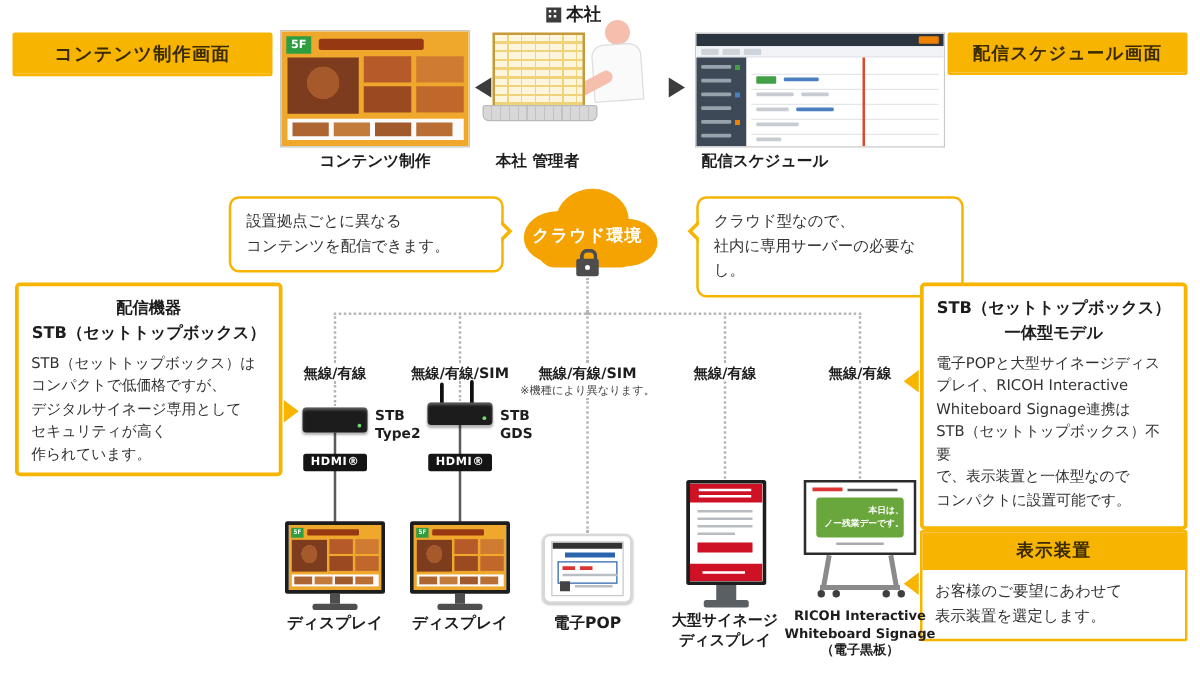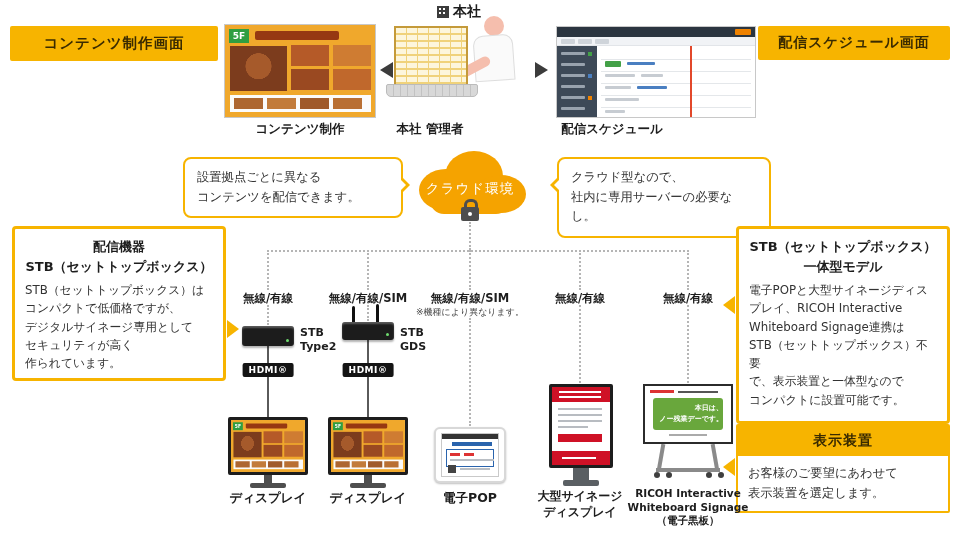--- a/index.html
+++ b/index.html
@@ -83,21 +83,21 @@
   .hq{position:absolute;display:flex;align-items:center;gap:4px;font-weight:bold;font-size:14px;color:#1d1d1d}
   .building-icon{width:12px;height:12px;background:#3c3c3c;display:inline-block;position:relative}
   .building-icon:after{content:"";position:absolute;left:2px;top:2px;width:2px;height:2px;background:#fff;box-shadow:4px 0 #fff,0 4px #fff,4px 4px #fff}
   .person-head{position:absolute;width:20px;height:20px;border-radius:50%;background:#f5bead}
   .person-body{position:absolute;width:40px;height:46px;background:#fafafa;border:1px solid #ddd;border-radius:10px 10px 0 0;transform:rotate(-4deg)}
   .person-arm{position:absolute;width:42px;height:10px;background:#f5bead;border-radius:5px;transform:rotate(-28deg)}
   .laptop-screen{position:absolute;border:2px solid #c49a3a;background:#fdf6dc;background-image:repeating-linear-gradient(180deg,transparent 0 5px,#f0d27a 5px 7px),repeating-linear-gradient(90deg,transparent 0 10px,#f0d27a 10px 11px)}
   .laptop-base{position:absolute;background:#d8d8d8;border:1px solid #bbb;border-radius:2px 2px 5px 5px;background-image:repeating-linear-gradient(90deg,transparent 0 6px,#c2c2c2 6px 7px)}
   
   .cloud-wrap{position:absolute;z-index:3}
-  .cloud-label{position:absolute;left:0;right:0;top:36px;text-align:center;color:#fff;font-weight:normal;font-size:13.5px;letter-spacing:1px}
+  .cloud-label{position:absolute;left:0;right:0;top:36px;text-align:center;color:#fff;font-weight:bold;font-size:13.5px;letter-spacing:1px}
   .lock{position:absolute;width:18px;height:14px;background:#4d4d4d;border-radius:2px;z-index:5}
   .lock:before{content:"";position:absolute;left:3px;top:-8px;width:8px;height:8px;border:3px solid #4d4d4d;border-bottom:none;border-radius:6px 6px 0 0}
   .lock:after{content:"";position:absolute;left:7px;top:5px;width:4px;height:4px;background:#fff;border-radius:50%}
   
   .epop{position:absolute;width:72px;height:56px;background:#fff;border:2px solid #d8d8d8;border-radius:6px;box-shadow:0 1px 2px rgba(0,0,0,.25);z-index:3}
   .epop-screen{position:absolute;left:5px;top:4px;right:5px;bottom:4px;border:1px solid #c9c9c9;overflow:hidden}
   .ep-top{position:absolute;left:0;top:0;right:0;height:5px;background:#333}
   .ep-title{position:absolute;left:10px;top:8px;width:40px;height:4px;background:#2a64ad}
   .ep-box{position:absolute;left:4px;top:15px;right:4px;height:18px;border:1px solid #2a64ad}
   .ep-box i{position:absolute;top:3px;width:10px;height:3px;background:#d33}

